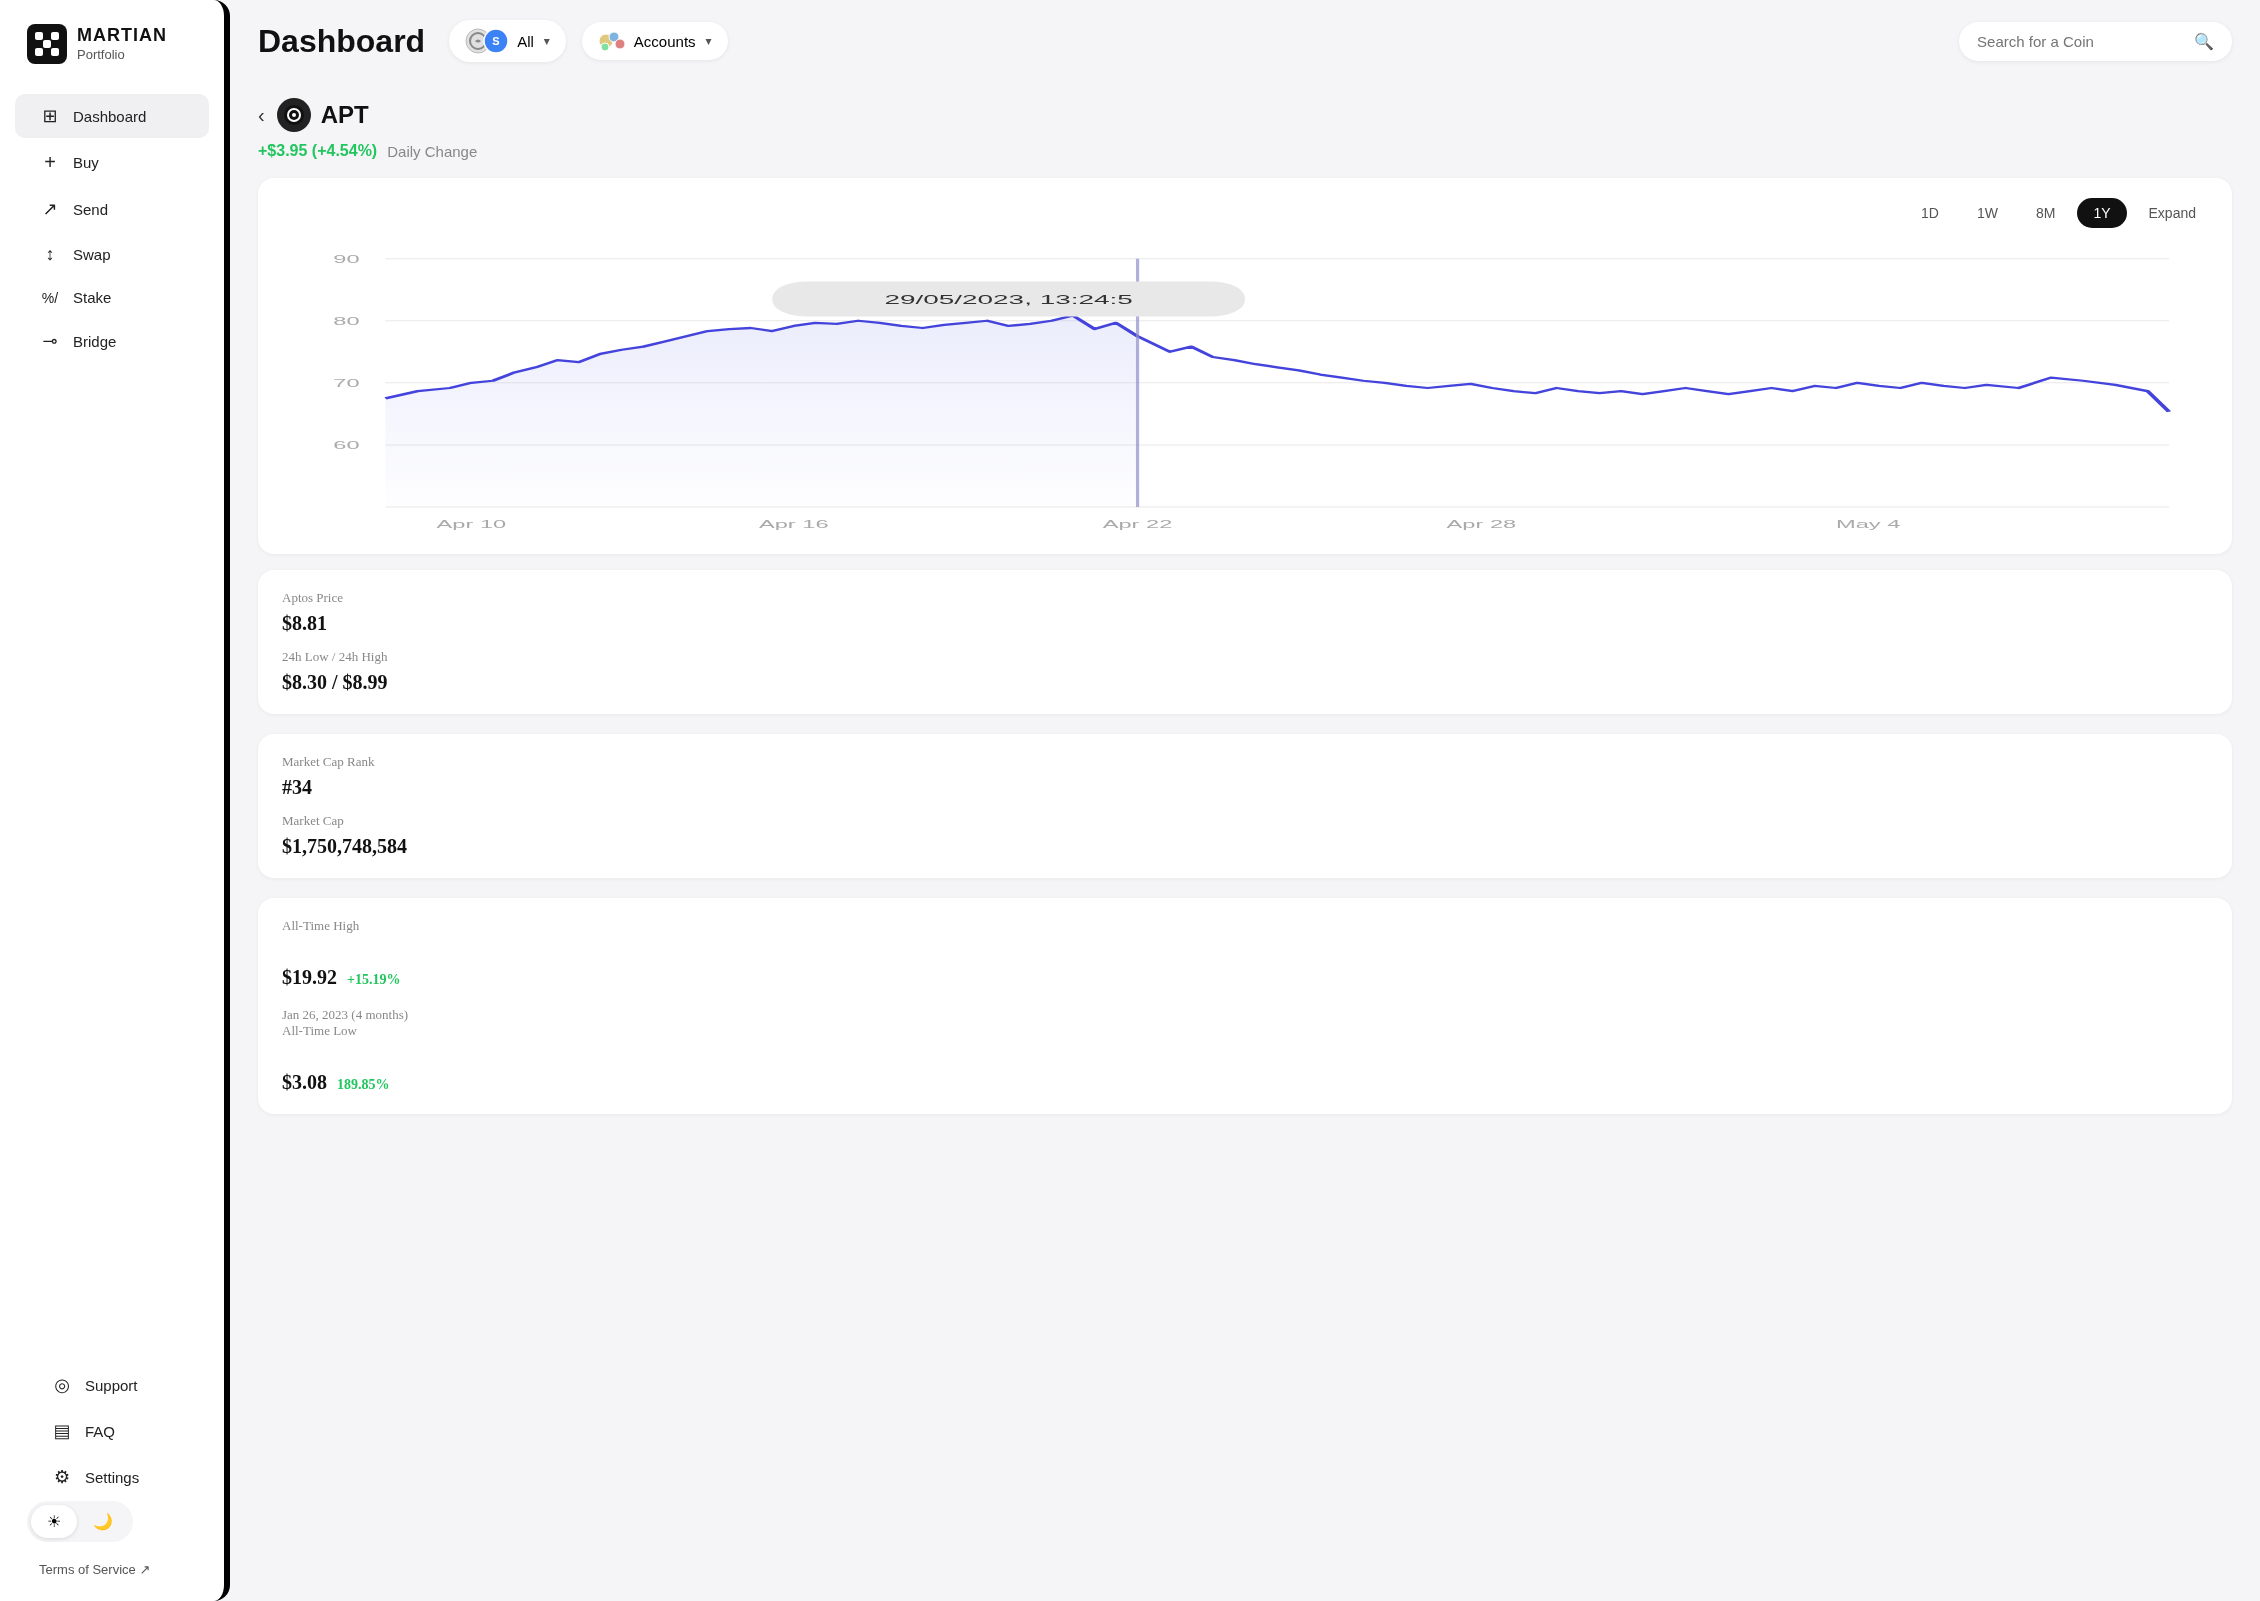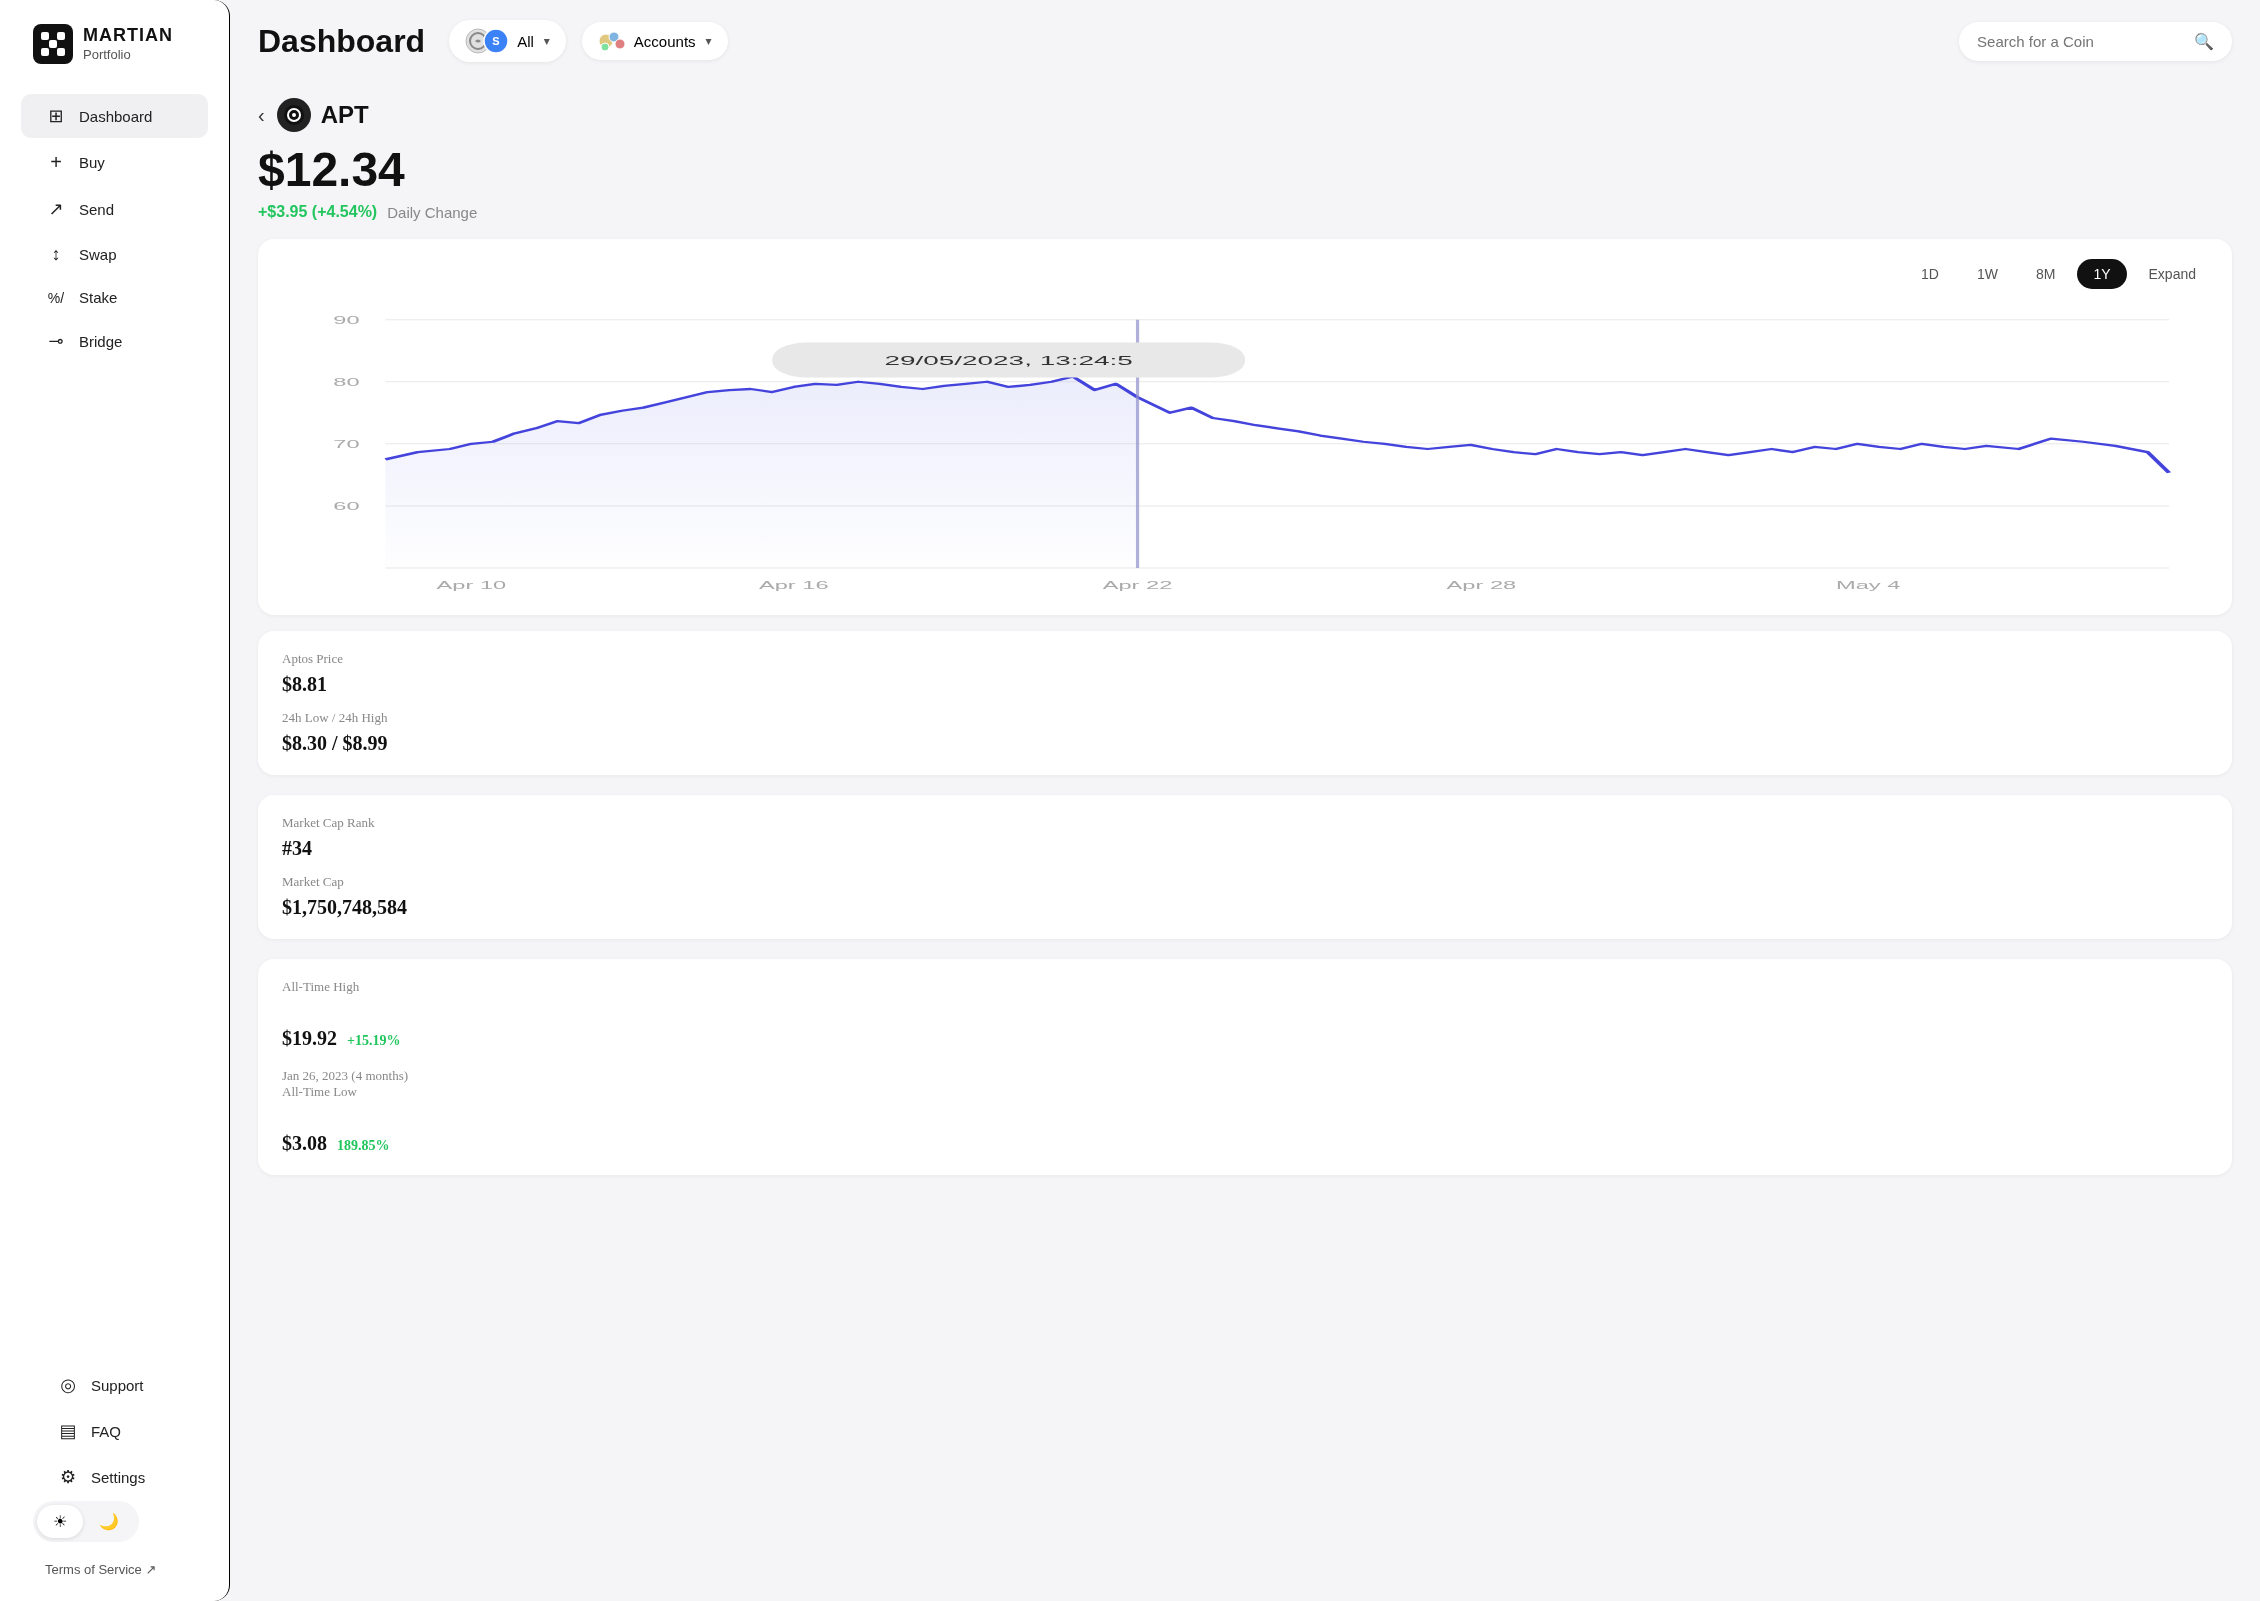--- a/index.html
+++ b/index.html
@@ -2,24 +2,24 @@
 <html><head>
   <meta charset="utf-8">
   <style>
     * { margin: 0; padding: 0; box-sizing: border-box; }
     body { font-family: -apple-system, BlinkMacSystemFont, 'Segoe UI', sans-serif; background: #f5f5f7; display: flex; height: 100vh; overflow: hidden; }
 
     
     .sidebar {
       width: 230px;
       background: #fff;
-      border-right: 1px solid #000000;
+      border-right: 6px solid #000000;
       display: flex;
       flex-direction: column;
-      padding: 24px 9px 16px;
+      padding: 24px 3px 16px;
       flex-shrink: 0;
       border-radius: 0 16px 16px 0;
     }
     .logo-area {
       display: flex; align-items: center; gap: 10px;
       padding: 0 24px 28px;
     }
     .logo-icon {
       width: 40px; height: 40px;
     }
@@ -283,21 +283,20 @@
       <div class="apt-icon">
         <svg width="22" height="22" viewBox="0 0 22 22">
           <circle cx="11" cy="11" r="10" fill="#111"></circle>
           <circle cx="11" cy="11" r="6" fill="none" stroke="#fff" stroke-width="2"></circle>
           <circle cx="11" cy="11" r="2" fill="#fff"></circle>
         </svg>
       </div>
       <span class="coin-name">APT</span>
     </div>
 
-    <div class="coin-price">$12.34</div>
     <div class="price-change">
       <span class="change-positive">+$3.95 (+4.54%)</span>
       <span class="change-label">Daily Change</span>
     </div>
 
     <div class="chart-card">
       <div class="chart-controls">
         <button class="time-btn">1D</button>
         <button class="time-btn">1W</button>
         <button class="time-btn">8M</button>

